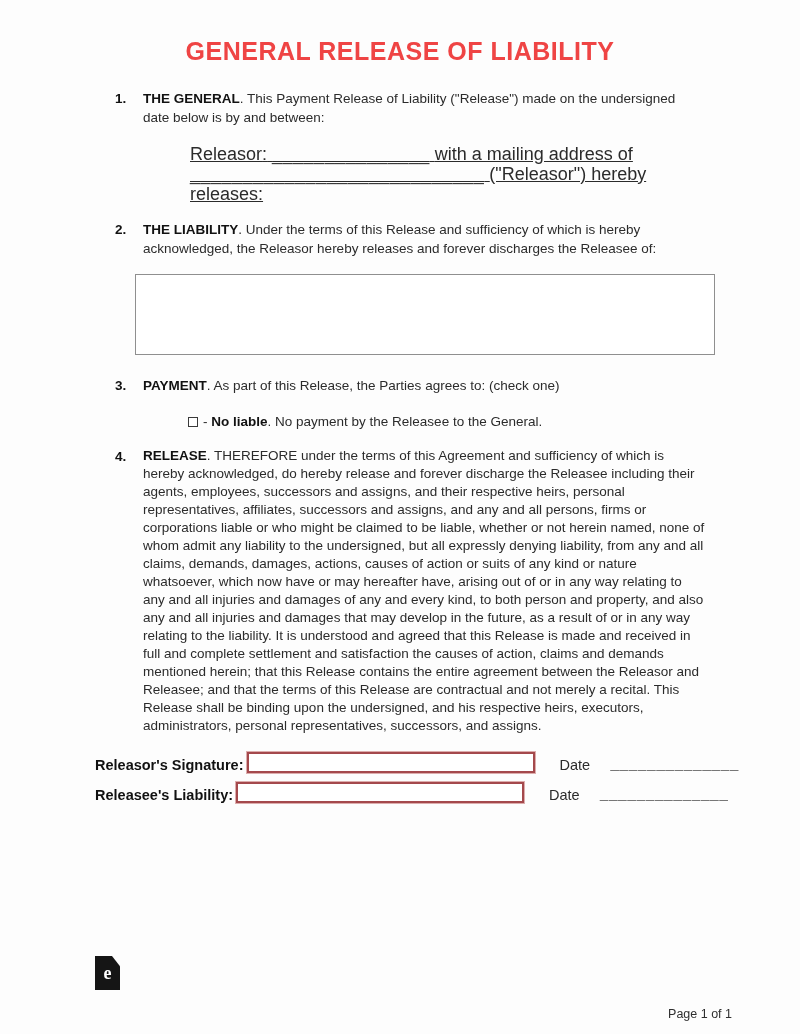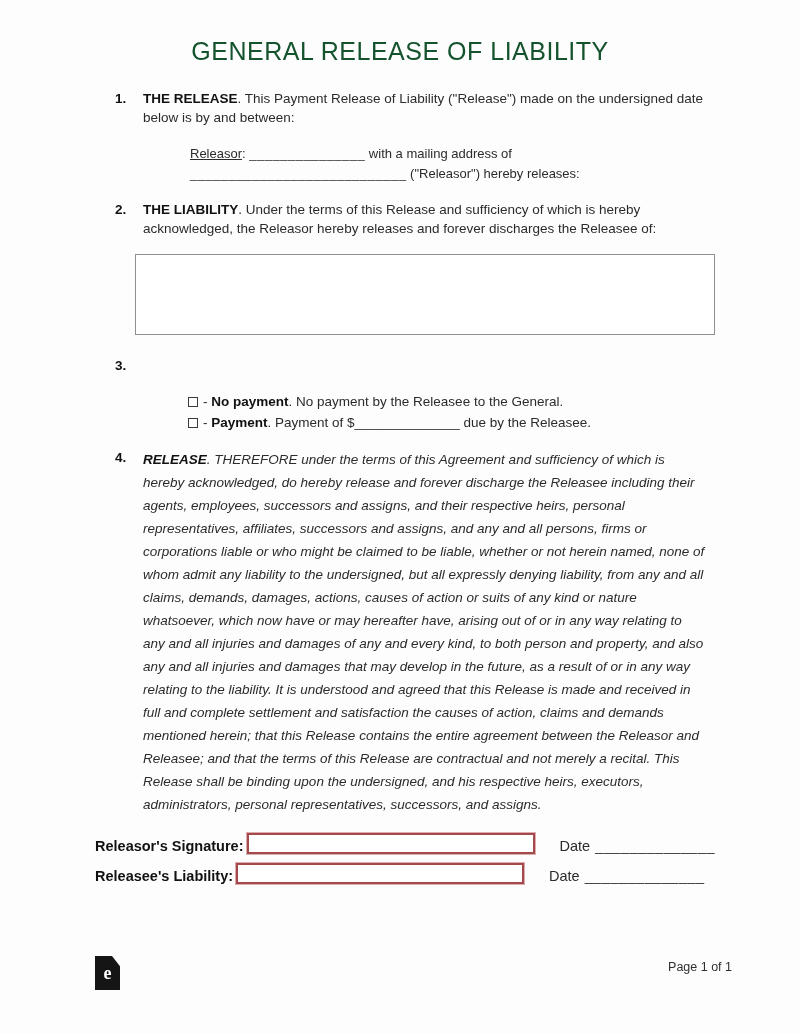--- a/index.html
+++ b/index.html
@@ -5,34 +5,34 @@
   * { box-sizing: border-box; }
   html, body { margin: 0; padding: 0; background: #ffffff; }
   .page {
     width: 800px; height: 1034px; position: relative;
     background: #fdfdfd; overflow: hidden;
     font-family: "Liberation Sans", sans-serif;
     color: #2b2b2b;
   }
   .title {
     margin: 0; padding-top: 37px;
-    text-align: center; font-size: 25px; font-weight: 400;
-    letter-spacing: 0.5px; color: #14532d;
+    text-align: center; font-size: 25px; font-weight: 700;
+    letter-spacing: 0.5px; color: #ef4444;
   }
   .sections { padding: 0 95px 0 115px; }
   .section { display: flex; font-size: 13.5px; line-height: 19px; }
   .section .num { flex: none; width: 28px; font-weight: 700; color: #111; }
   .sec1 { margin-top: 23px; }
   .sec2 { margin-top: 16px; }
   .sec3 { margin-top: 21px; }
   .sec4 { margin-top: 15px; }
-  .sec4 .sec-text { line-height: 23px; font-style: italic; }
+  .sec4 .sec-text { line-height: 18px; }
   .b { font-weight: 700; color: #111; }
   .u { text-decoration: underline; }
-  .party-block { margin: 17px 0 0 75px; font-size: 13px; line-height: 20px; }
+  .party-block { margin: 17px 0 0 75px; font-size: 18px; line-height: 20px; text-decoration: underline; }
   .releasee-block { margin-top: 17px; }
   .blank { letter-spacing: 0.5px; color: #3a3a3a; }
   .liability-box {
     margin: 16px 0 0 20px; width: 580px; height: 81px;
     border: 1.5px solid #8f8f8f; background: #ffffff;
   }
   .options { margin: 16px 0 0 73px; font-size: 13.5px; line-height: 21px; }
   .option { white-space: nowrap; }
   .checkbox {
     display: inline-block; width: 10px; height: 10px;
@@ -41,75 +41,72 @@
   }
   .signatures { margin: 17px 0 0 95px; }
   .sig-row { display: flex; align-items: flex-end; margin-bottom: 9px; font-size: 14.5px; }
   .sig-label { font-weight: 700; color: #111; white-space: nowrap; }
   .sig-field {
     display: inline-block; width: 288px; height: 21px;
     background: #fff; border: 2px solid #a4494c;
     box-shadow: 0 0 0 1px #ddadad; margin: 0 5px 0 3px; flex: none;
   }
   .date-label { margin-left: 20px; white-space: nowrap; }
-  .date-blank { margin-left: 5px; white-space: nowrap; }
+  .date-blank { margin-left: 20px; white-space: nowrap; font-family: Liberation Mono, monospace; }
   .footer-logo {
     position: absolute; left: 95px; top: 956px;
     width: 25px; height: 34px; background: #151515;
     clip-path: polygon(0 0, 68% 0, 100% 30%, 100% 100%, 0 100%);
     display: flex; align-items: center; justify-content: center;
   }
   .footer-logo span {
     color: #ffffff; font-size: 18px; font-weight: 700;
     font-family: "Liberation Serif", serif; line-height: 1;
   }
-  .page-num { position: absolute; right: 68px; top: 960px; font-size: 12.5px; color: #2f2f2f; }
+  .page-num { position: absolute; right: 68px; top: 1007px; font-size: 12.5px; color: #2f2f2f; }
 </style>
 </head>
 <body>
 
 <div class="page">
 
   <h1 class="title">GENERAL RELEASE OF LIABILITY</h1>
 
   <div class="sections">
 
     <div class="section sec1">
       <span class="num">1.</span>
-      <div class="sec-text"><span class="b">THE RELEASE</span><span>. This Payment Release of Liability ("Release") made on the undersigned date below is by and between:</span></div>
+      <div class="sec-text"><span class="b">THE GENERAL</span><span>. This Payment Release of Liability ("Release") made on the undersigned date below is by and between:</span></div>
     </div>
 
     <div class="party-block">
       <div><span class="u">Releasor</span><span>:</span>
         <span class="blank">_______________</span>
         <span>with a mailing address of</span></div>
       <div><span class="blank">____________________________</span>
         <span>("Releasor") hereby releases:</span></div>
     </div>
 
 
     <div class="section sec2">
       <span class="num">2.</span>
       <div class="sec-text"><span class="b">THE LIABILITY</span><span>. Under the terms of this Release and sufficiency of which is hereby acknowledged, the Releasor hereby releases and forever discharges the Releasee of:</span></div>
     </div>
 
     <div class="liability-box"></div>
 
     <div class="section sec3">
       <span class="num">3.</span>
+      <div class="sec-text"><span class="b">PAYMENT</span><span>. As part of this Release, the Parties agrees to: (check one)</span></div>
     </div>
 
     <div class="options">
       <div class="option">
         <span class="checkbox"></span><span>-</span>
-        <span class="b">No payment</span><span>. No payment by the Releasee to the General.</span>
-      </div>
-      <div class="option">
-        <span class="checkbox"></span><span>-</span>
-        <span class="b">Payment</span><span>. Payment of $______________ due by the Releasee.</span>
+        <span class="b">No liable</span><span>. No payment by the Releasee to the General.</span>
       </div>
     </div>
 
     <div class="section sec4">
       <span class="num">4.</span>
       <div class="sec-text"><span class="b">RELEASE</span><span>. THEREFORE under the terms of this Agreement and sufficiency of which is hereby acknowledged, do hereby release and forever discharge the Releasee including their agents, employees, successors and assigns, and their respective heirs, personal representatives, affiliates, successors and assigns, and any and all persons, firms or corporations liable or who might be claimed to be liable, whether or not herein named, none of whom admit any liability to the undersigned, but all expressly denying liability, from any and all claims, demands, damages, actions, causes of action or suits of any kind or nature whatsoever, which now have or may hereafter have, arising out of or in any way relating to any and all injuries and damages of any and every kind, to both person and property, and also any and all injuries and damages that may develop in the future, as a result of or in any way relating to the liability. It is understood and agreed that this Release is made and received in full and complete settlement and satisfaction the causes of action, claims and demands mentioned herein; that this Release contains the entire agreement between the Releasor and Releasee; and that the terms of this Release are contractual and not merely a recital. This Release shall be binding upon the undersigned, and his respective heirs, executors, administrators, personal representatives, successors, and assigns.</span></div>
     </div>
 
   </div>
 

